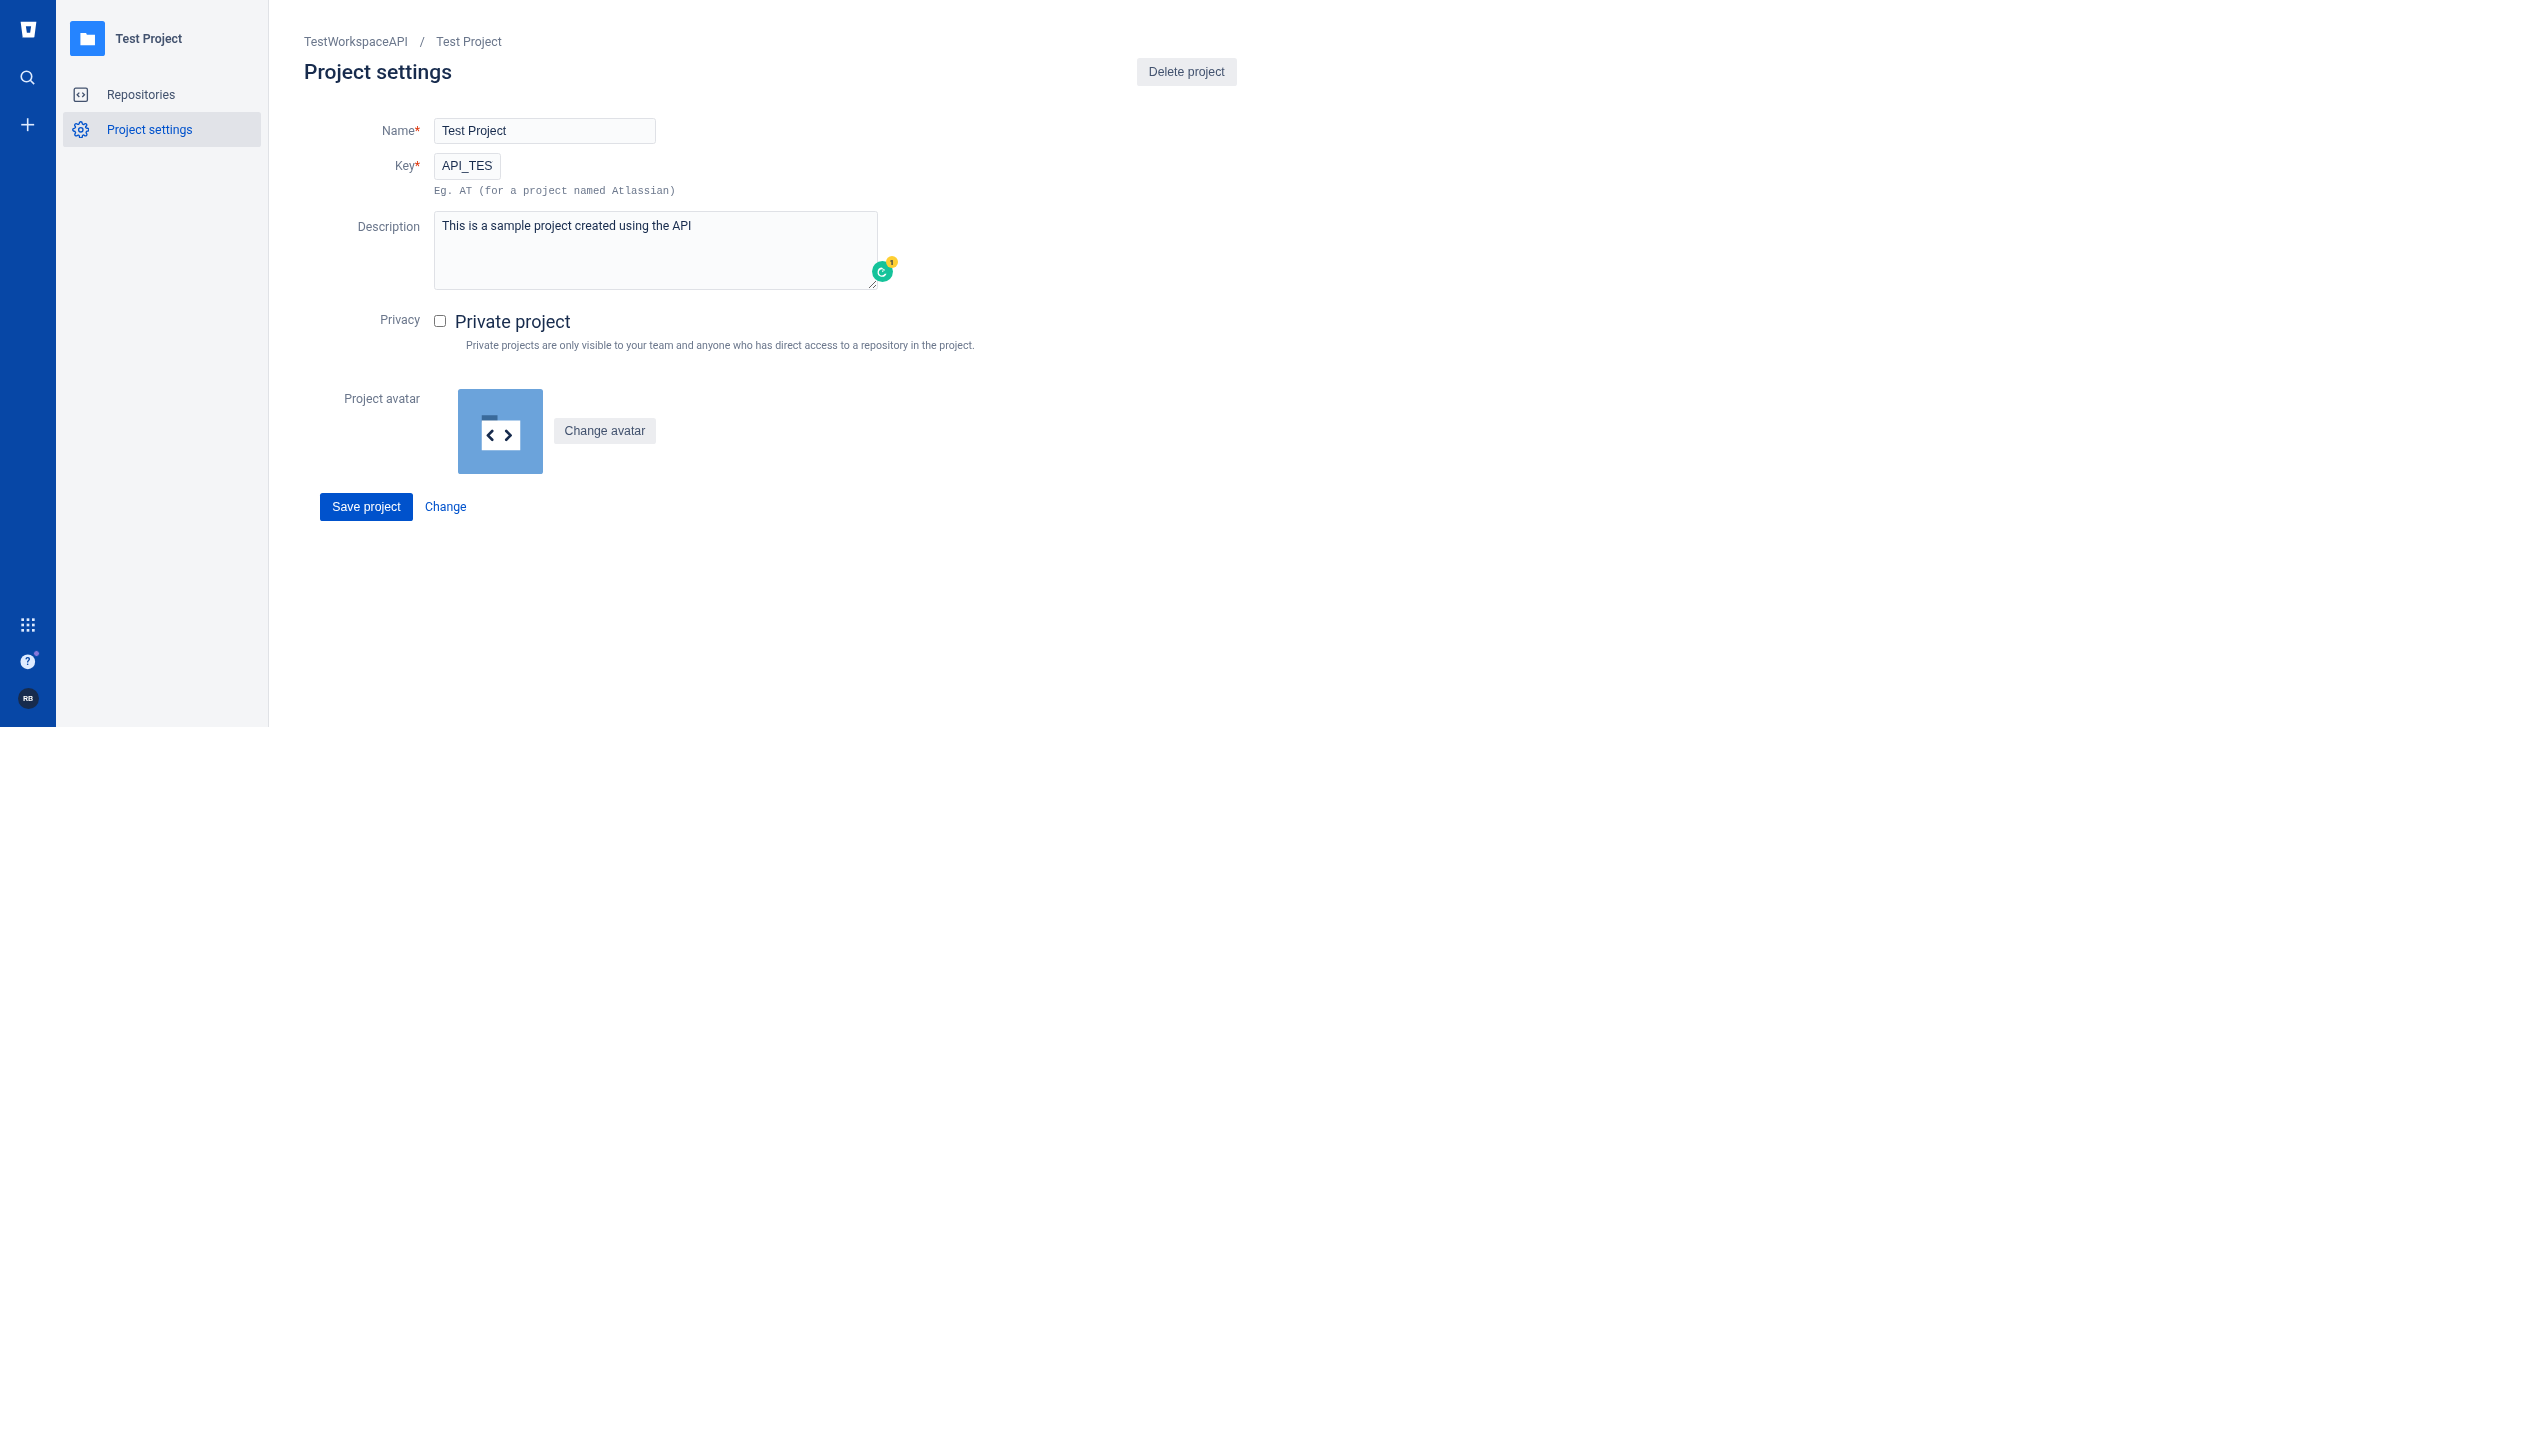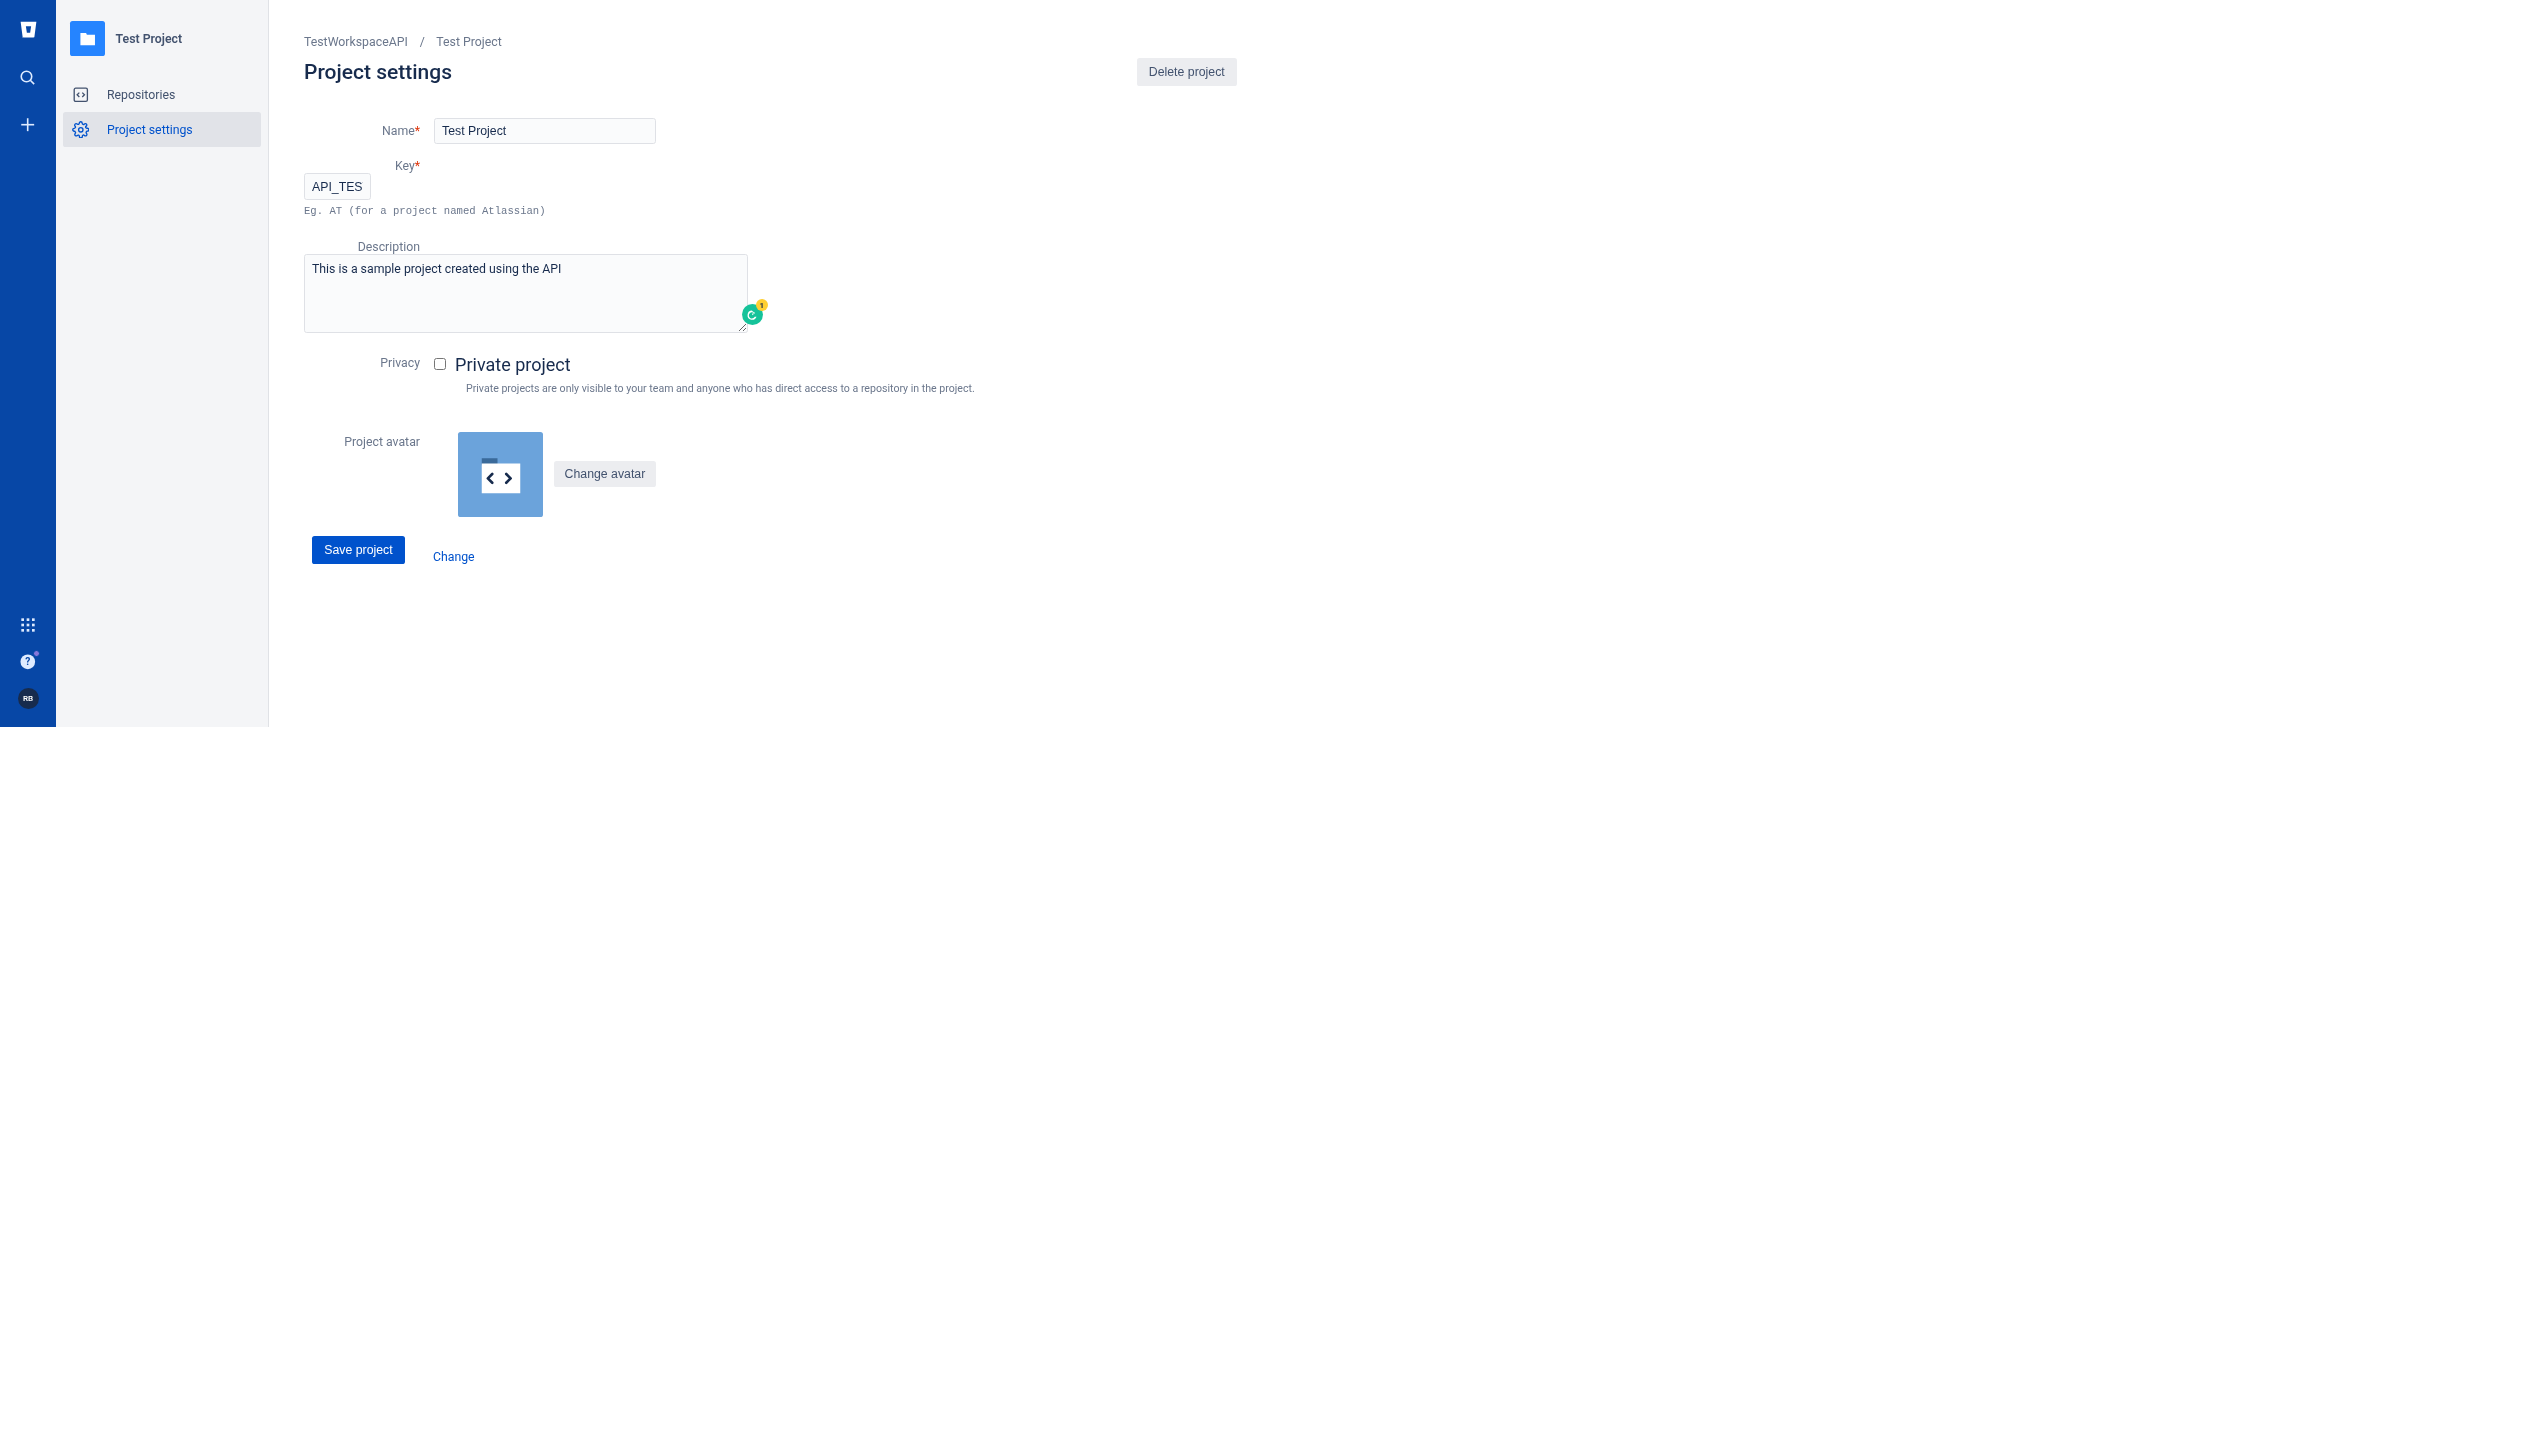--- a/index.html
+++ b/index.html
@@ -52,21 +52,21 @@
     .breadcrumb a { color: #6B778C; text-decoration: none; cursor: pointer; }
     .breadcrumb-sep { margin: 0 8.8px; color: #6B778C; }
     .page-head { display: flex; align-items: center; margin-top: 8.8px; }
     .page-title { font-size: 21px; font-weight: 500; color: #172B4D; }
     .delete-btn {
       margin-left: auto; background: rgba(9,30,66,0.08); color: #42526E;
       border: none; border-radius: 2.6px; padding: 7px 12.3px; font-size: 12.3px; cursor: pointer;
     }
     .form { margin-top: 32px; }
     .form-row { display: flex; margin-bottom: 8.8px; }
-    .form-row.tall { margin-bottom: 14px; flex-direction: column; }
+    .form-row.tall { margin-bottom: 14px; }
     .form-label { width: 130px; text-align: right; padding-right: 14px; padding-top: 6.2px; font-size: 12.3px; color: #6B778C; }
     .req { color: #DE350B; }
     .form-ctl { flex: 1; }
     .text-input {
       border: 0.9px solid #DFE1E6; background: #FAFBFC; padding: 5.3px 7px;
       font-size: 12.3px; color: #172B4D; border-radius: 2.6px;
     }
     .input-name { width: 222px; }
     .input-key { width: 67px; }
     .help-text { font-size: 10.6px; color: #6B778C; margin-top: 5.3px; font-family: Liberation Mono, monospace; }
@@ -82,21 +82,21 @@
     .check-wrap { display: flex; align-items: center; gap: 8.8px; padding-top: 3.5px; }
     .check-wrap input { width: 12.3px; height: 12.3px; cursor:pointer; }
     .check-wrap label { font-size: 18px; color: #172B4D; }
     .desc-row .form-label { padding-top: 8.8px; }
     .priv-help { font-size: 10.6px; color: #6B778C; margin-top: 7px; margin-left: 32px; }
     .avatar-row { margin-top: 37px; display:flex; }
     .avatar-row .form-label { width: 130px; text-align: right; padding-right: 14px; padding-top: 3.5px; font-size:12.3px; color:#6B778C; }
     .avatar-ctl { display:flex; align-items:center; gap:11px;margin-left:24px; }
     .proj-avatar-lg { width:85px; height:85px; border-radius:2.6px; background:#6BA3DB; display:flex; align-items:center; justify-content:center; overflow:hidden; }
     .change-btn { background: rgba(9,30,66,0.08); color:#42526E; border:none; border-radius:2.6px; padding:6.2px 10.6px; font-size:12.3px; cursor:pointer; }
-    .actions { margin-top: 19.4px; margin-left: 8px; display:flex; align-items:flex-end; gap:28px; }
+    .actions { margin-top: 19.4px; margin-left: 16px; display:flex; align-items:center; gap:12px; }
     .save-btn { background:#0052CC; color:#fff; border:none; border-radius:2.6px; padding:7px 12.3px; font-size:12.3px; cursor:pointer; }
     .cancel-link { color:#0052CC; font-size:12.3px; cursor:pointer; }
   </style>
 </head>
 <body>
 
 <nav class="rail">
   <div class="rail-top">
     <div class="rail-icon">
       <svg class="brand-icon" viewBox="0 0 32 32">

